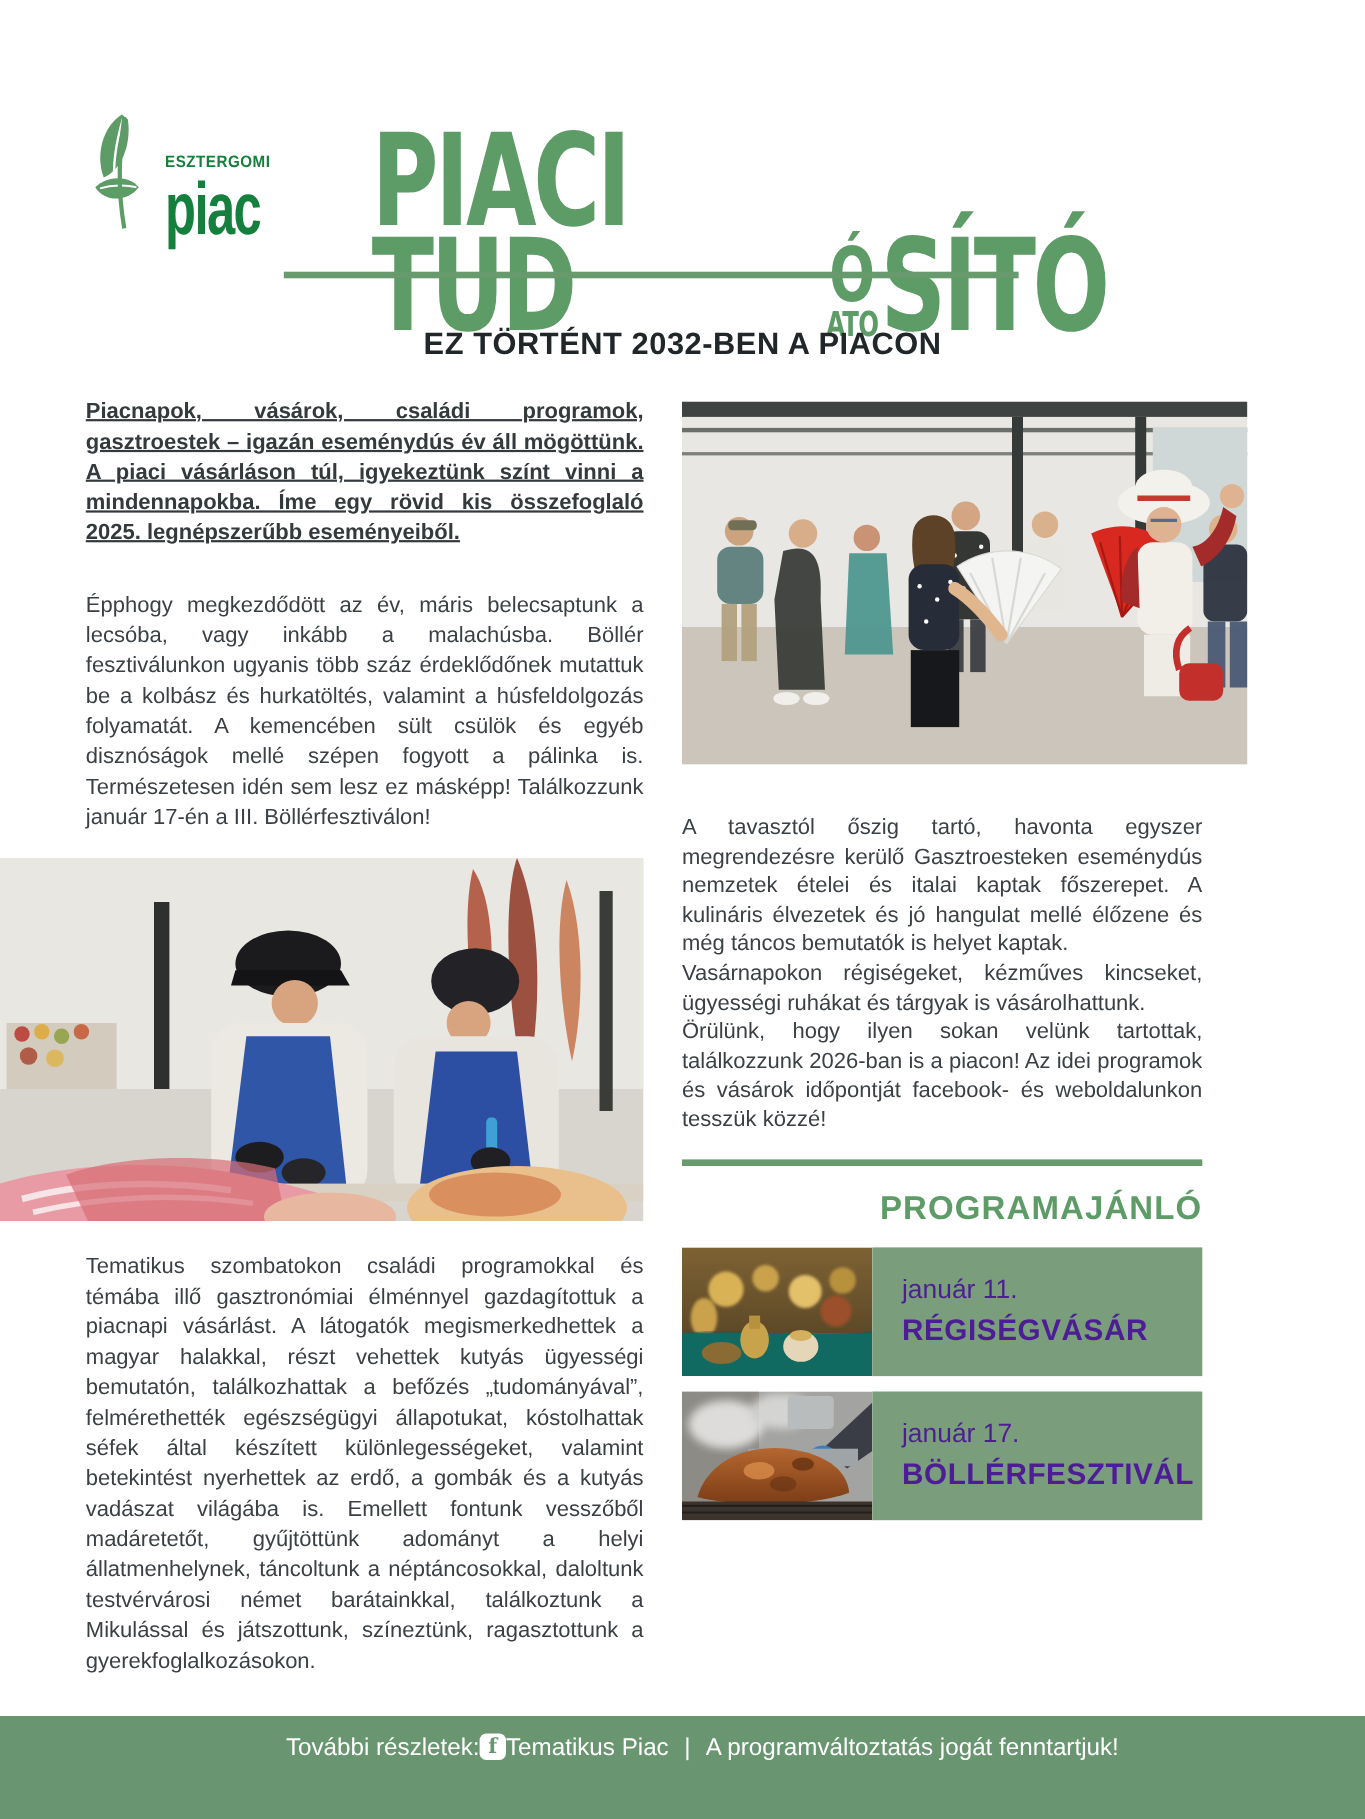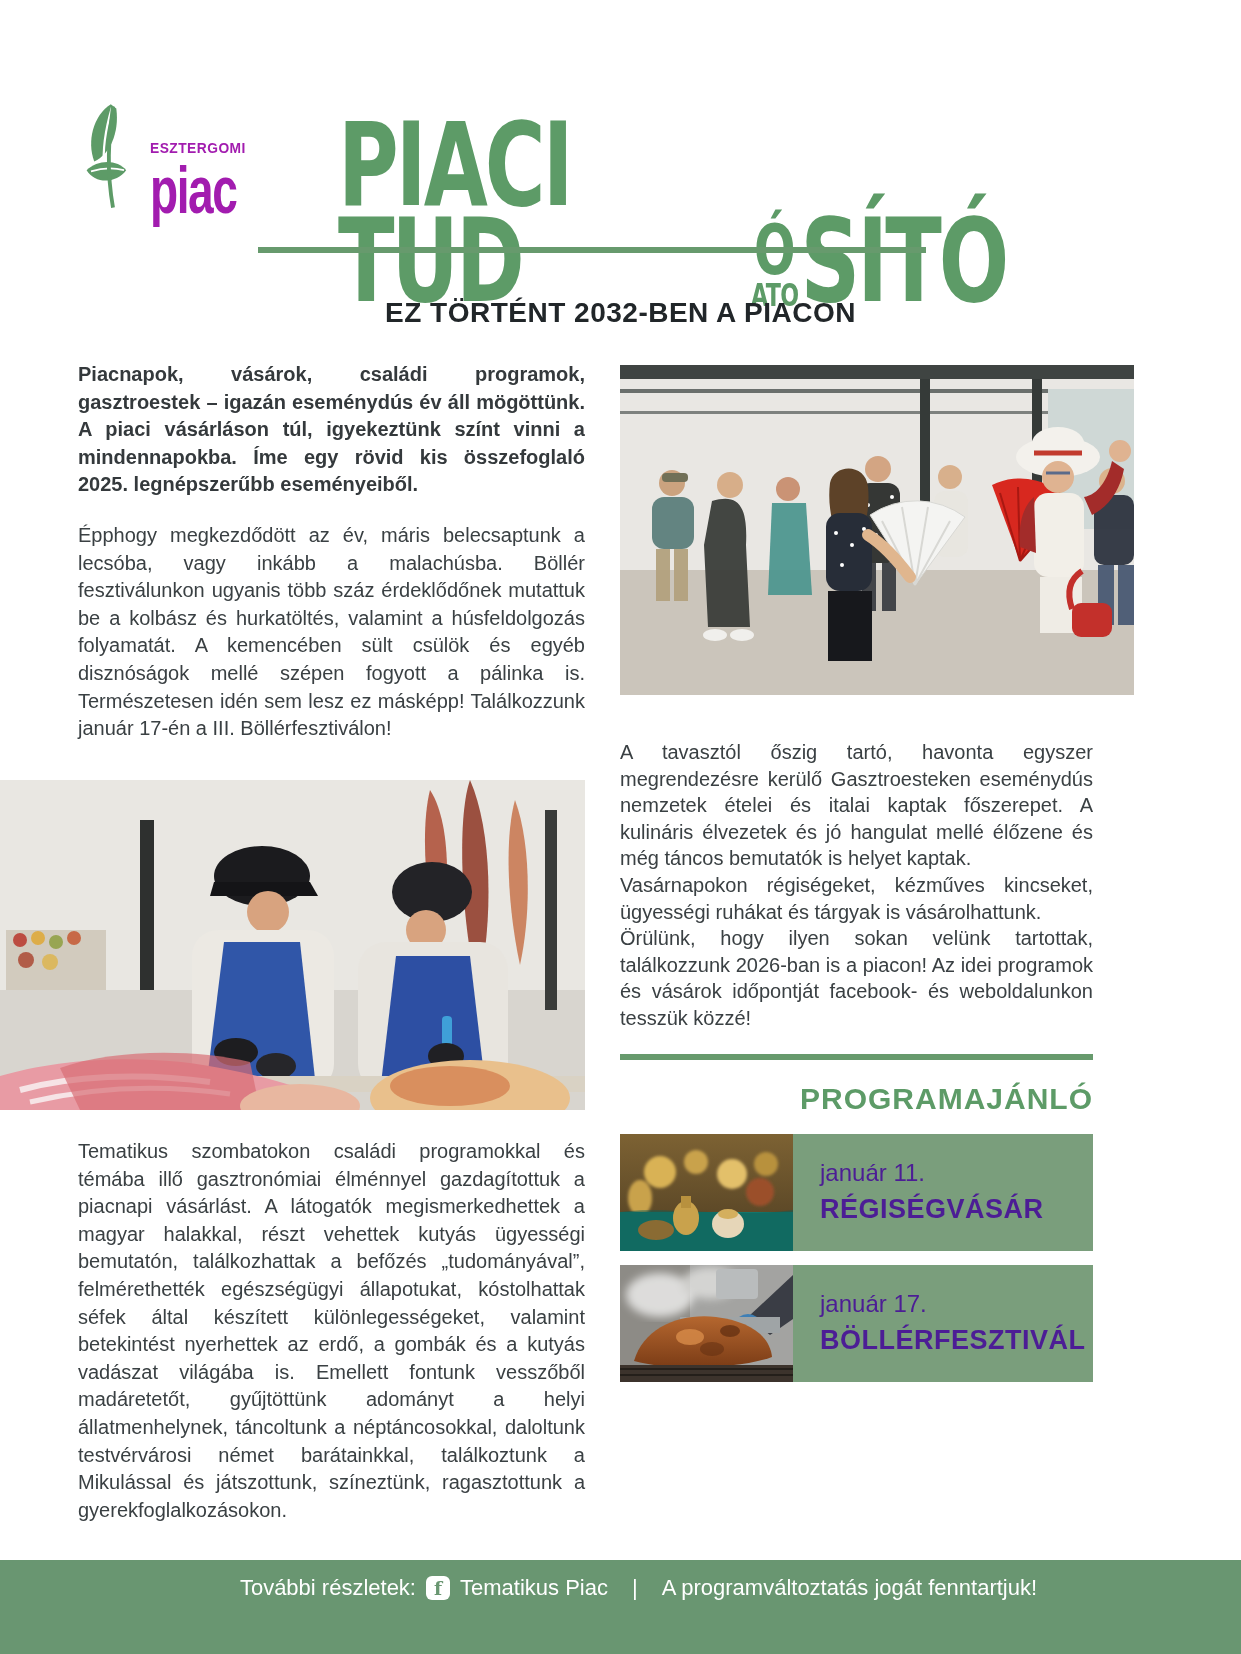--- a/index.html
+++ b/index.html
@@ -6,21 +6,21 @@
   .page{
     position:relative;
     width:1241px;height:1654px;
     background:#ffffff;
     font-family:"Liberation Sans", sans-serif;
     color:#3a4043;
     overflow:hidden;
   }
   
   .logo{position:absolute;left:80px;top:102px;display:flex;align-items:flex-start;}
-  .logo-text{margin-left:4px;margin-top:38px;color:#a21caf;line-height:1;}
+  .logo-text{margin-left:4px;margin-top:38px;color:#15803d;line-height:1;}
   .logo-top{font-size:15px;font-weight:bold;letter-spacing:.5px;display:block;transform:scaleX(.92);transform-origin:left;}
   .logo-bottom{font-size:64px;font-weight:bold;display:block;transform:scale(.72,1.05);transform-origin:left top;margin-top:1px;letter-spacing:-2px;}
   .masthead{
     position:absolute;left:338px;top:118px;
     display:flex;align-items:flex-end;
     color:#5d9b67;font-weight:bold;
     transform:scale(.74,1.04);transform-origin:left top;
     font-family:"DejaVu Sans", sans-serif;
   }
   .t-big{font-size:112px;line-height:.82;letter-spacing:-4px;}
@@ -31,21 +31,21 @@
     position:absolute;left:258px;top:247px;width:668px;height:6px;background:#679a6d;
   }
   .headline{
     position:absolute;left:0;top:297px;width:100%;
     text-align:center;font-size:28px;font-weight:bold;color:#212629;letter-spacing:.5px;
   }
   
   p{margin:0;}
   .body-text{font-size:20px;line-height:1.38;text-align:justify;color:#3a4043;}
   .left-col{position:absolute;left:78px;top:361px;width:507px;}
-  .intro{font-weight:bold;color:#34393c;margin-bottom:23px;}
+  .intro{font-weight:bold;color:#34393c;margin-bottom:38px;text-decoration:underline;}
   .photo-butchers{position:absolute;left:0;top:780px;width:585px;height:330px;}
   .left-col-2{position:absolute;left:78px;top:1138px;width:507px;}
   .right-col{position:absolute;left:620px;top:365px;width:514px;}
   .photo-dance{width:514px;height:330px;display:block;}
   .right-text{width:473px;margin-top:44px;}
   .right-text .body-text{line-height:1.33;}
   .program-rule{width:473px;height:6px;background:#679a6d;margin-top:22px;}
   .program-heading{
     width:473px;text-align:right;margin-top:22px;
     color:#5d9b67;font-weight:bold;font-size:30px;letter-spacing:1px;
@@ -56,21 +56,21 @@
   .card-photo svg{display:block;}
   .card-box{flex:1;background:#7a9e7c;color:#4c1d95;display:flex;flex-direction:column;justify-content:center;padding-left:27px;gap:7px;}
   .card-date{font-size:24px;font-weight:400;}
   .card-title{font-size:27px;font-weight:bold;letter-spacing:.5px;}
   
   .footer{
     position:absolute;left:0;top:1560px;width:100%;height:94px;background:#699671;
     color:#ffffff;
   }
   .footer-row{
-    display:flex;justify-content:center;align-items:center;gap:10px;
+    display:flex;justify-content:center;align-items:center;
     padding-top:15px;font-size:22px;margin-left:36px;
   }
   .fb{display:inline-flex;width:24px;height:24px;background:#ffffff;border-radius:6px;
       align-items:center;justify-content:center;flex:none;}
   .fb-f{color:#699671;font-weight:bold;font-size:19px;font-family:"DejaVu Serif", serif;line-height:1;}
   .footer-sep{margin:0 14px;}
 </style>
 </head>
 <body>
 

